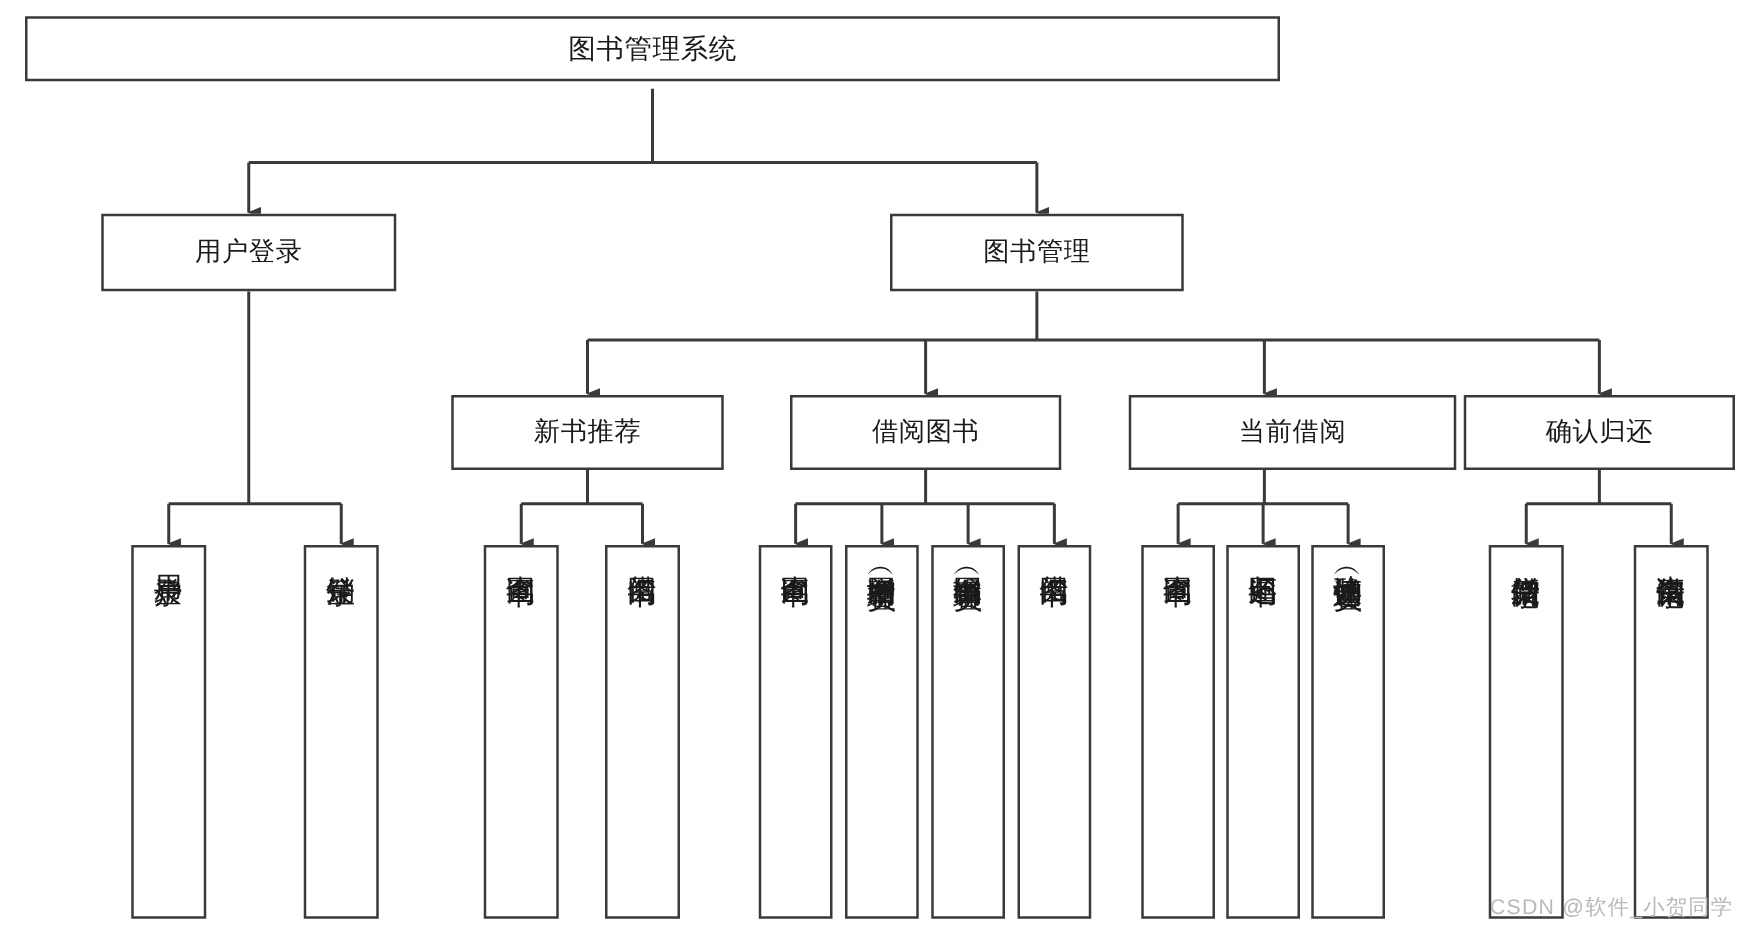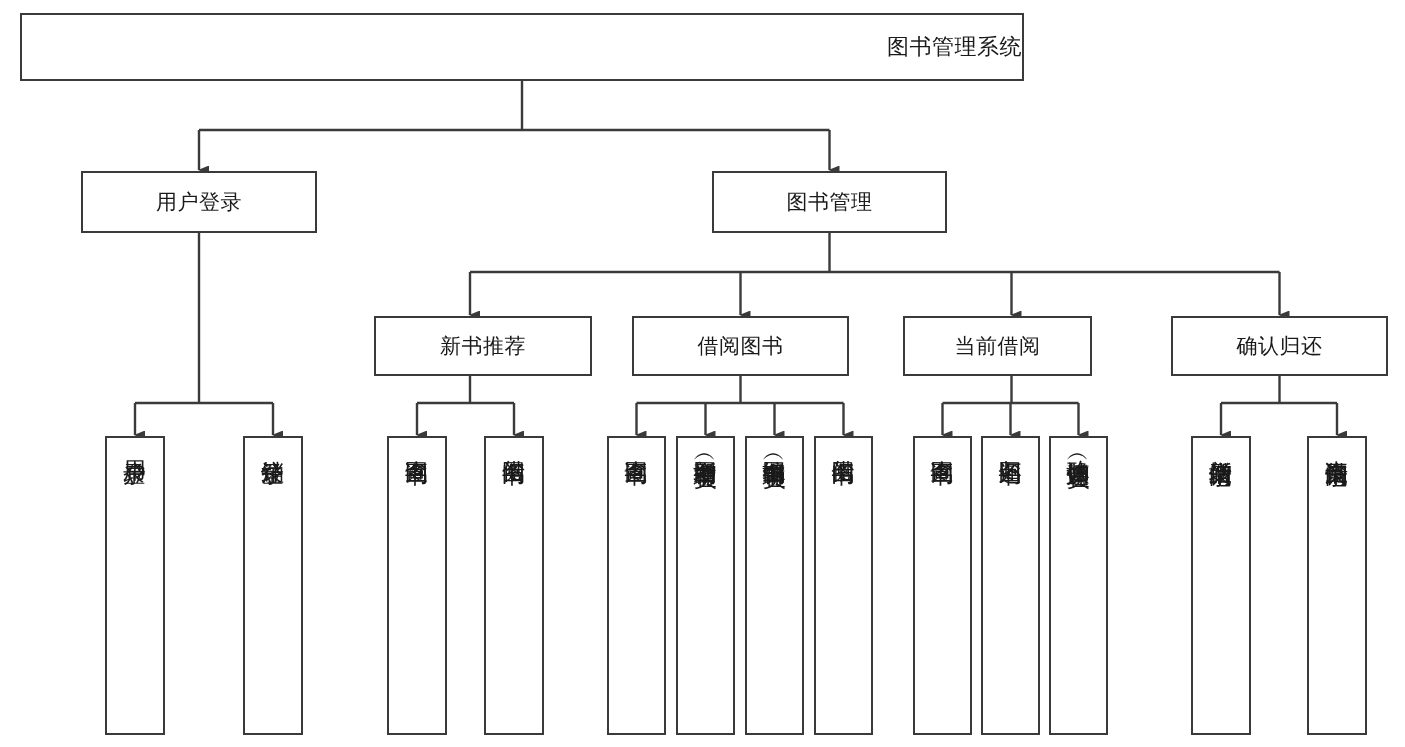--- a/index.html
+++ b/index.html
@@ -108,36 +108,36 @@
         <path d="M1010.5,403 L1010.5,435" marker-end="url(#arrowhead)"></path>
         <path d="M1078.5,403 L1078.5,435" marker-end="url(#arrowhead)"></path>
         <path d="M1279.5,376 L1279.5,403"></path>
         <path d="M1221,403 L1337,403"></path>
         <path d="M1221,403 L1221,435" marker-end="url(#arrowhead)"></path>
         <path d="M1337,403 L1337,435" marker-end="url(#arrowhead)"></path>
       </g>
   </svg>
 
   <div id="nodes-layer">
-      <div class="node-box horiz root" style="left: 20px; top: 13px; width: 1004px; height: 68px; justify-content: flex-end;">
+      <div class="node-box horiz root" style="left: 20px; top: 13px; width: 1004px; height: 52px;">
         <span class="node-label">图书管理系统</span>
       </div>
       <div class="node-box horiz" style="left: 81px; top: 171px; width: 236px; height: 62px;">
         <span class="node-label">用户登录</span>
       </div>
       <div class="node-box horiz" style="left: 712px; top: 171px; width: 235px; height: 62px;">
         <span class="node-label">图书管理</span>
       </div>
-      <div class="node-box horiz" style="left: 374px; top: 316px; width: 218px; height: 60px;">
+      <div class="node-box horiz" style="left: 361px; top: 316px; width: 218px; height: 60px;">
         <span class="node-label">新书推荐</span>
       </div>
       <div class="node-box horiz" style="left: 632px; top: 316px; width: 217px; height: 60px;">
         <span class="node-label">借阅图书</span>
       </div>
-      <div class="node-box horiz" style="left: 903px; top: 316px; width: 189px; height: 60px;">
+      <div class="node-box horiz" style="left: 903px; top: 316px; width: 262px; height: 60px;">
         <span class="node-label">当前借阅</span>
       </div>
       <div class="node-box horiz" style="left: 1171px; top: 316px; width: 217px; height: 60px;">
         <span class="node-label">确认归还</span>
       </div>
       <div class="node-box vert" style="left: 105px; top: 436px; width: 60px; height: 299px;">
         <span class="node-label">用户登录</span>
       </div>
       <div class="node-box vert" style="left: 243px; top: 436px; width: 60px; height: 299px;">
         <span class="node-label">注销登录</span>
@@ -170,14 +170,15 @@
         <span class="node-label">确认归还（管理员）</span>
       </div>
       <div class="node-box vert" style="left: 1191px; top: 436px; width: 60px; height: 299px;">
         <span class="node-label">新增借阅记录</span>
       </div>
       <div class="node-box vert" style="left: 1307px; top: 436px; width: 60px; height: 299px;">
         <span class="node-label">查询借阅记录</span>
       </div>
     </div>
 
+  <div class="watermark" style="left:1192px; top:714px;">CSDN @软件_小贺同学</div>
 
 </div>
 
 </body></html>

